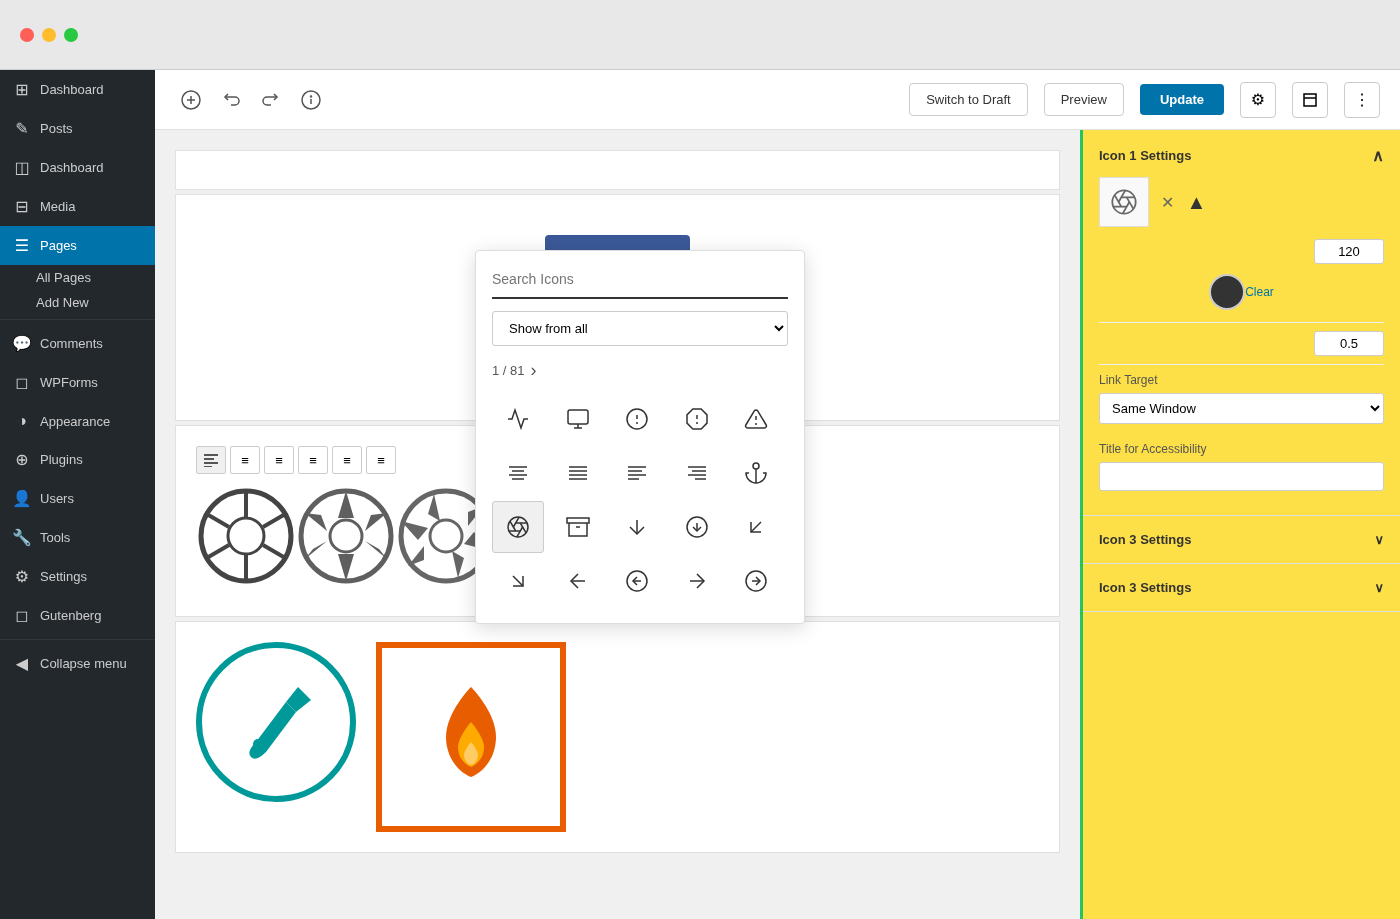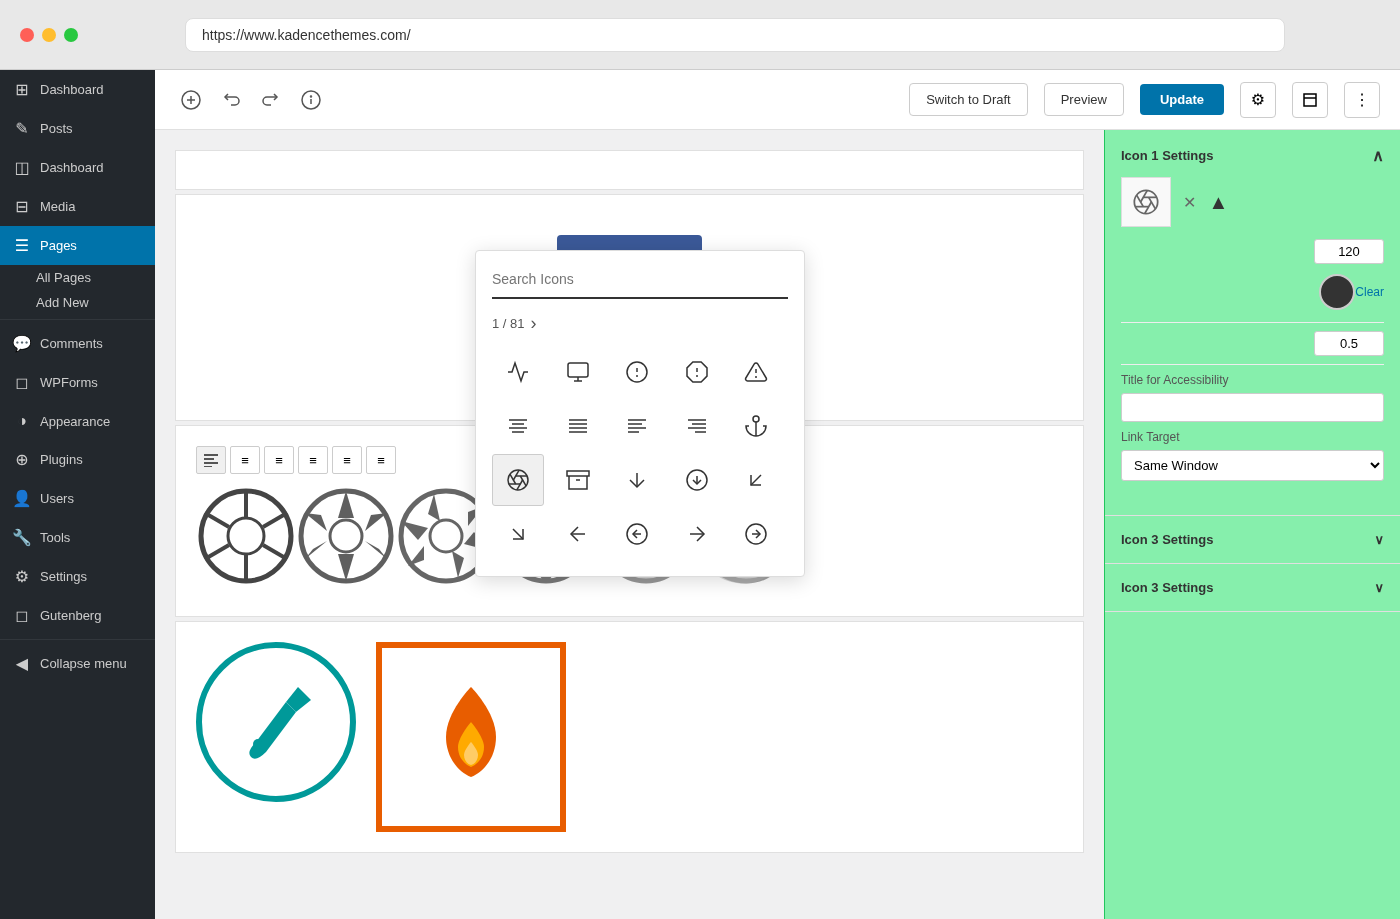--- a/index.html
+++ b/index.html
@@ -207,23 +207,23 @@
     .orange-box-container {
       width: 190px;
       height: 190px;
       border: 6px solid #e85d00;
       background: white;
       display: flex; align-items: center; justify-content: center;
     }
 
     
     .right-panel {
-      width: 296px;
-      background: #86efac;
-      border-left: 1px solid #22c55e;
+      width: 320px;
+      background: #fde047;
+      border-left: 3px solid #22c55e;
       overflow-y: auto;
       flex-shrink: 0;
     }
     .panel-section {
       border-bottom: 1px solid #e0e0e0;
       padding: 16px;
     }
     .panel-section-header {
       display: flex;
       justify-content: space-between;
@@ -386,21 +386,20 @@
   </style>
 </head>
 <body>
 
 <div class="browser-chrome">
   <div class="traffic-lights">
     <div class="tl tl-red"></div>
     <div class="tl tl-yellow"></div>
     <div class="tl tl-green"></div>
   </div>
-  <div class="url-bar">https://www.kadencethemes.com/</div>
 </div>
 
 <div class="app-layout">
 
   <div class="sidebar">
     <div class="sidebar-item">
       <span class="icon">⊞</span>
       <span>Dashboard</span>
     </div>
     <div class="sidebar-item">
@@ -611,20 +610,23 @@
               <path d="M45 40 C45 40 58 55 58 65 C58 75 52 82 45 85 C38 82 32 75 32 65 C32 55 45 40 45 40Z" fill="#ffaa00"></path>
               <path d="M45 60 C45 60 52 68 52 73 C52 78 49 82 45 83 C41 82 38 78 38 73 C38 68 45 60 45 60Z" fill="white" opacity="0.4"></path>
             </svg>
           </div>
         </div>
 
         <div class="icon-search-popup">
           <div class="search-input-wrapper">
             <input class="search-input" type="text" placeholder="Search Icons" style="">
           </div>
+          <select class="show-from-select">
+            <option>Show from all</option>
+          </select>
           <div class="pagination-row">
             <div>
               <span>1</span>
               <span> / </span>
               <span>81</span>
             </div>
             <button class="page-arrow">›</button>
           </div>
           <div class="icon-grid">
 
@@ -800,48 +802,48 @@
             <span class="icon-preview-x">✕</span>
             <span class="icon-preview-arrow">▲</span>
           </div>
 
           <div class="panel-row">
             <div style="display:flex; justify-content:flex-end; width:100%">
               <input class="panel-input-sm" type="text" value="120" style="">
             </div>
           </div>
 
-          <div style="display:flex; align-items:center; justify-content:flex-end; margin-bottom:12px;">
+          <div style="display:flex; align-items:center; justify-content:center; margin-bottom:12px;">
             <div style="display:flex; gap:6px; align-items:center;">
               <button style="width:36px;height:36px;border-radius:50%;background:#333;border:2px solid #ccc;cursor:pointer;"></button>
             </div>
             <a class="clear-link">Clear</a>
           </div>
 
           <div style="height:1px;background:#eee;margin:8px 0;"></div>
 
           <div style="margin-bottom:8px;">
             <div style="display:flex; justify-content:flex-end;">
               <input class="panel-input-sm" type="text" value="0.5" style="">
             </div>
           </div>
 
           <div style="height:1px;background:#eee;margin:8px 0;"></div>
-
-          <div style="margin-bottom:8px;">
-            <div class="panel-label" style="margin-bottom:6px;">Title for Accessibility</div>
-            <input class="panel-text-input" type="text" style="">
-          </div>
 
           <div style="margin-bottom:8px;">
             <div class="panel-label" style="margin-bottom:6px;">Link Target</div>
             <select class="panel-select">
               <option>Same Window</option>
             </select>
           </div>
+
+          <div style="margin-bottom:8px;">
+            <div class="panel-label" style="margin-bottom:6px;">Title for Accessibility</div>
+            <input class="panel-text-input" type="text" style="">
+          </div>
         </div>
 
         <div class="panel-section-collapsed">
           <span>Icon 3 Settings</span>
           <span>∨</span>
         </div>
 
         <div class="panel-section-collapsed">
           <span>Icon 3 Settings</span>
           <span>∨</span>

